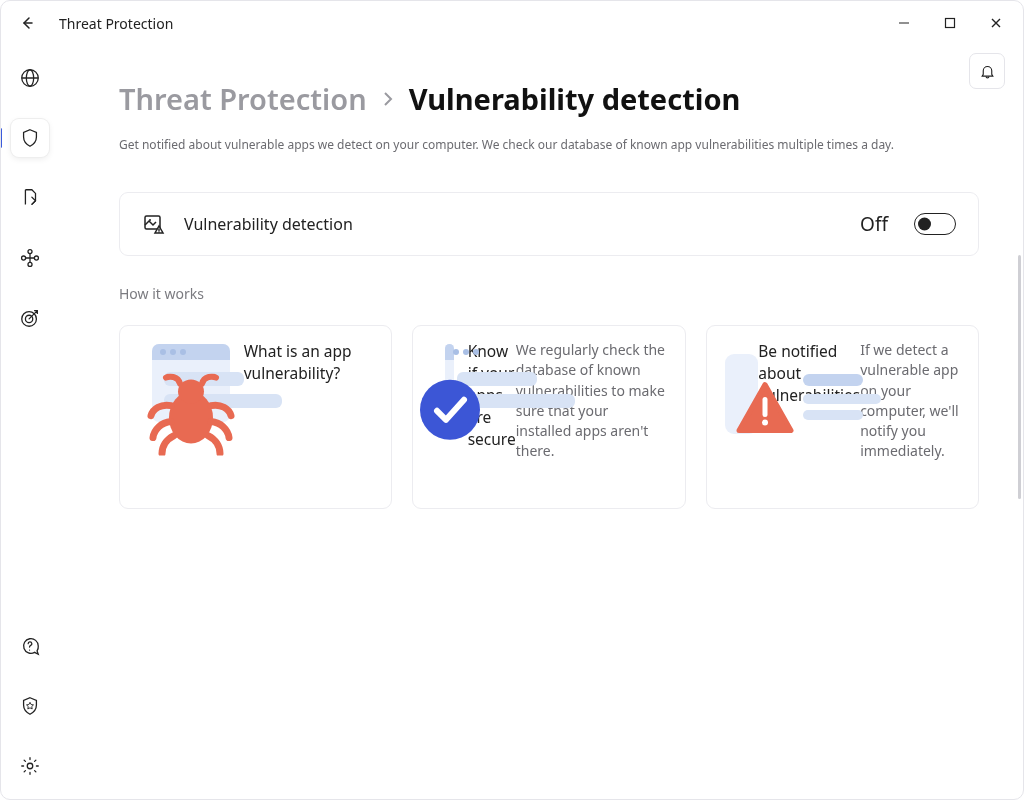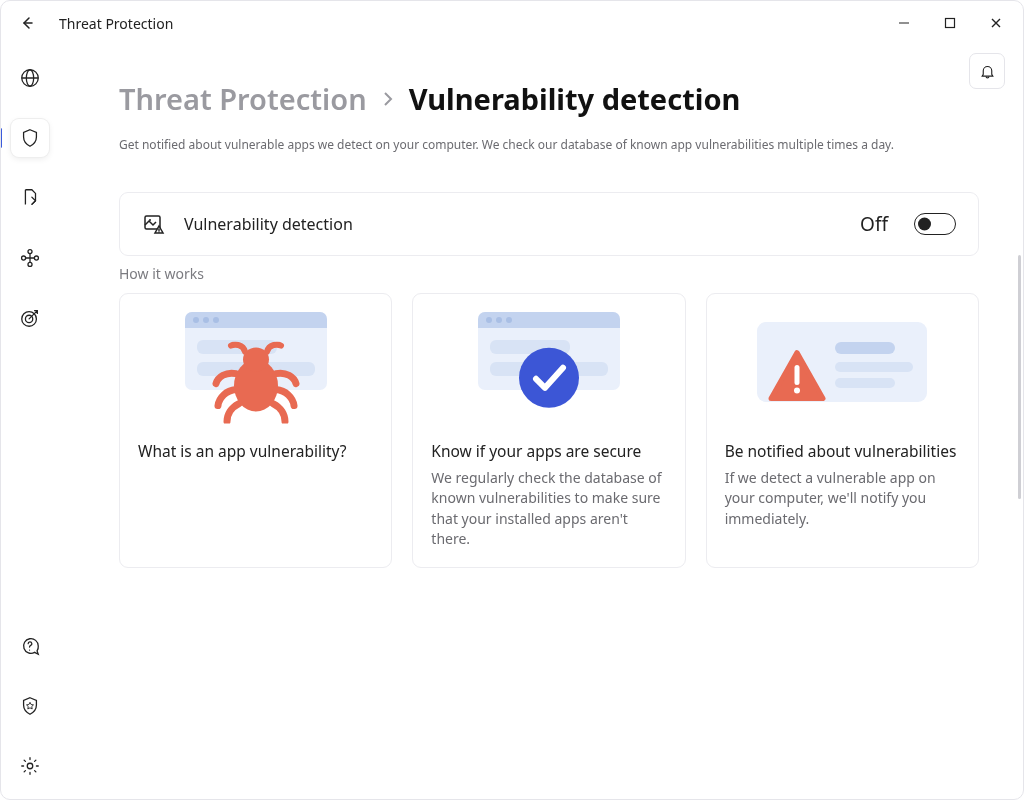--- a/index.html
+++ b/index.html
@@ -73,27 +73,27 @@
   .toggle-label{font-size:16px;color:#222;flex:1;}
   .toggle-state{font-size:19px;color:#222;margin-right:8px;}
   .switch{
     width:42px;height:22px;border-radius:11px;border:1.5px solid #222;position:relative;box-sizing:border-box;
   }
   .switch .knob{
     position:absolute;left:3px;top:50%;transform:translateY(-50%);
     width:13px;height:13px;border-radius:50%;background:#222;
   }
 
-  .section-label{font-size:14px;color:#7b7b80;margin-top:8px;}
+  .section-label{font-size:14px;color:#7b7b80;margin-top:28px;}
 
   
   .cards{display:flex;gap:20px;margin-top:10px;}
   .card{
-    flex:1;border:1px solid var(--card-border);border-radius:9px;padding:14px 18px 18px 18px;
-    display:flex;flex-direction:column;min-width:0;
+    flex:1;border:1px solid var(--card-border);border-radius:9px;padding:14px 18px 36px 18px;
+    display:flex;flex-direction:row;min-width:0;margin-top:12px;
   }
   .illus{
     align-self:center;width:170px;height:110px;position:relative;margin-top:4px;margin-bottom:18px;
   }
   .illus .browser{
     position:absolute;left:14px;right:14px;top:0;height:78px;border-radius:7px;background:#eaf0fb;
   }
   .illus .browser .bar{
     position:absolute;left:0;right:0;top:0;height:16px;border-radius:7px 7px 0 0;background:var(--illus-blue2);
   }

